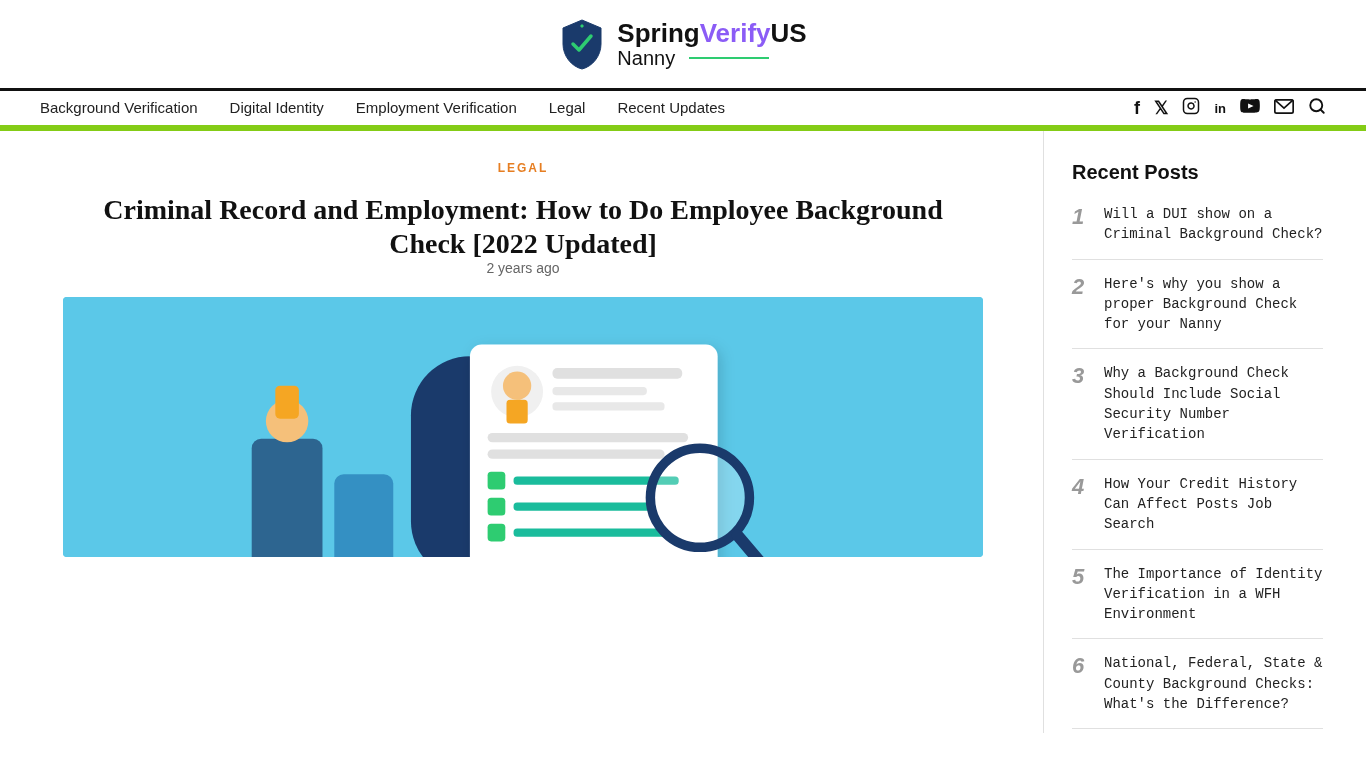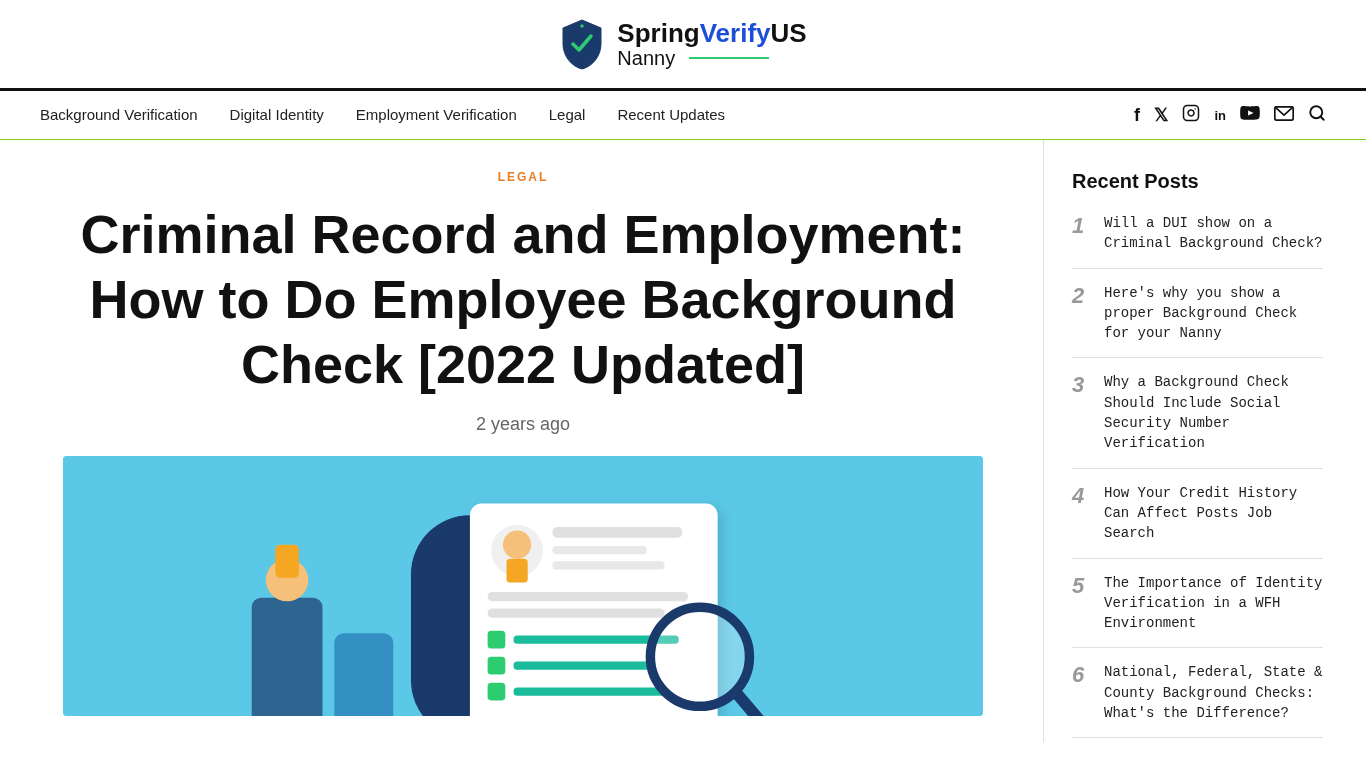--- a/index.html
+++ b/index.html
@@ -32,21 +32,21 @@
       display: flex;
       flex-direction: column;
       line-height: 1.1;
     }
     .logo-text .brand-name {
       font-size: 26px;
       font-weight: 700;
       font-family: Arial, sans-serif;
       color: #111;
     }
-    .logo-text .brand-name span { color: #1d4ed8; }
+    .logo-text .brand-name span { color: #8b5cf6; }
     .logo-text .brand-blog {
       font-size: 20px;
       font-weight: 400;
       font-family: Arial, sans-serif;
       color: #111;
       display: flex;
       align-items: center;
       gap: 8px;
     }
     .brand-blog::after {
@@ -57,22 +57,22 @@
       background: #2ecc71;
       margin-left: 6px;
     }
 
     
     .nav {
       display: flex;
       justify-content: space-between;
       align-items: center;
       padding: 11px 40px;
-      border-bottom: 1px solid #84cc16;
-      height: 49px;
+      border-bottom: 6px solid #84cc16;
+      height: 40px;
     }
     .nav-links {
       display: flex;
       gap: 32px;
       list-style: none;
     }
     .nav-links li a {
       text-decoration: none;
       color: #222;
       font-family: Arial, sans-serif;
@@ -111,30 +111,29 @@
       font-family: Arial, sans-serif;
       font-size: 12px;
       font-weight: 700;
       color: #e67e22;
       letter-spacing: 2px;
       text-transform: uppercase;
       margin-bottom: 18px;
     }
     .article-title {
       text-align: center;
-      font-size: 54px;
+      font-size: 28px;
       font-weight: 900;
-      font-family: Liberation Sans, sans-serif;
+      font-family: Liberation Serif, serif;
       line-height: 1.2;
       color: #111;
-      margin-bottom: 18px;
     }
     .article-meta {
       text-align: center;
-      font-size: 18px;
+      font-size: 14px;
       color: #666;
       font-family: Arial, sans-serif;
       margin-bottom: 21px;
     }
     .article-image {
       width: 100%;
       height: 260px;
       background: #5bc8e8;
       border-radius: 4px;
       overflow: hidden;

